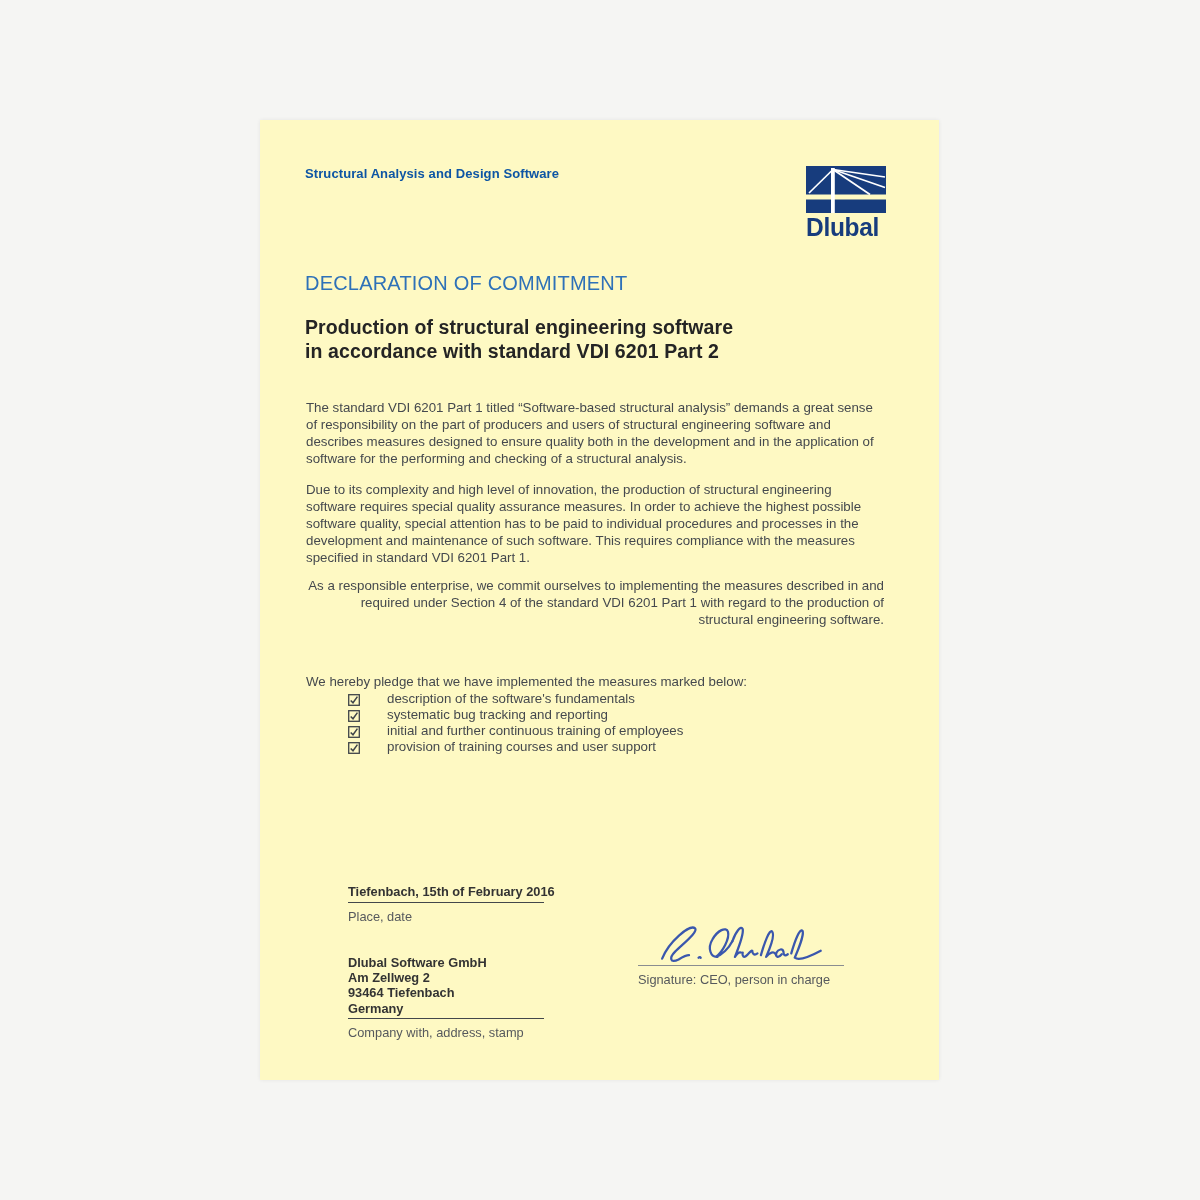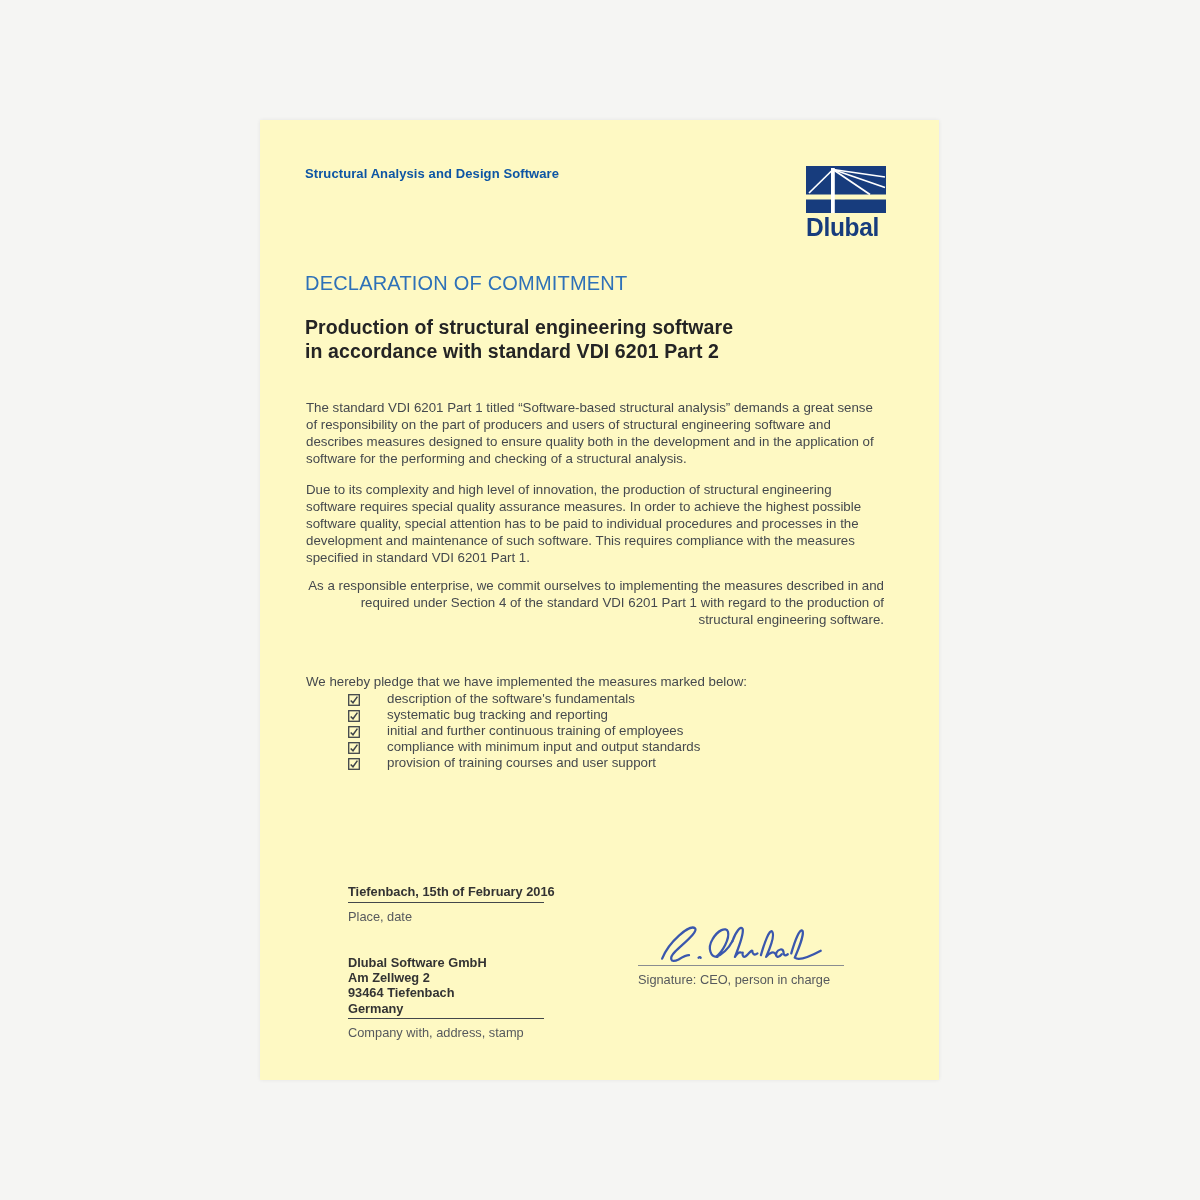--- a/index.html
+++ b/index.html
@@ -163,29 +163,20 @@
       <span class="check-label">systematic bug tracking and reporting</span>
     </div>
     <div class="check-row">
       <span class="checkbox">
         <svg width="12" height="12" viewBox="0 0 12 12">
             <rect x="0.7" y="0.7" width="10.6" height="10.6" fill="none" stroke="#3f4449" stroke-width="1.3"></rect>
             <polyline points="2.7,6.4 5,8.8 9.4,2.6" fill="none" stroke="#3f4449" stroke-width="1.5"></polyline>
           </svg>
       </span>
       <span class="check-label">initial and further continuous training of employees</span>
-    </div>
-    <div class="check-row">
-      <span class="checkbox">
-        <svg width="12" height="12" viewBox="0 0 12 12">
-            <rect x="0.7" y="0.7" width="10.6" height="10.6" fill="none" stroke="#3f4449" stroke-width="1.3"></rect>
-            <polyline points="2.7,6.4 5,8.8 9.4,2.6" fill="none" stroke="#3f4449" stroke-width="1.5"></polyline>
-          </svg>
-      </span>
-      <span class="check-label">compliance with minimum input and output standards</span>
     </div>
     <div class="check-row">
       <span class="checkbox">
         <svg width="12" height="12" viewBox="0 0 12 12">
             <rect x="0.7" y="0.7" width="10.6" height="10.6" fill="none" stroke="#3f4449" stroke-width="1.3"></rect>
             <polyline points="2.7,6.4 5,8.8 9.4,2.6" fill="none" stroke="#3f4449" stroke-width="1.5"></polyline>
           </svg>
       </span>
       <span class="check-label">provision of training courses and user support</span>
     </div>

